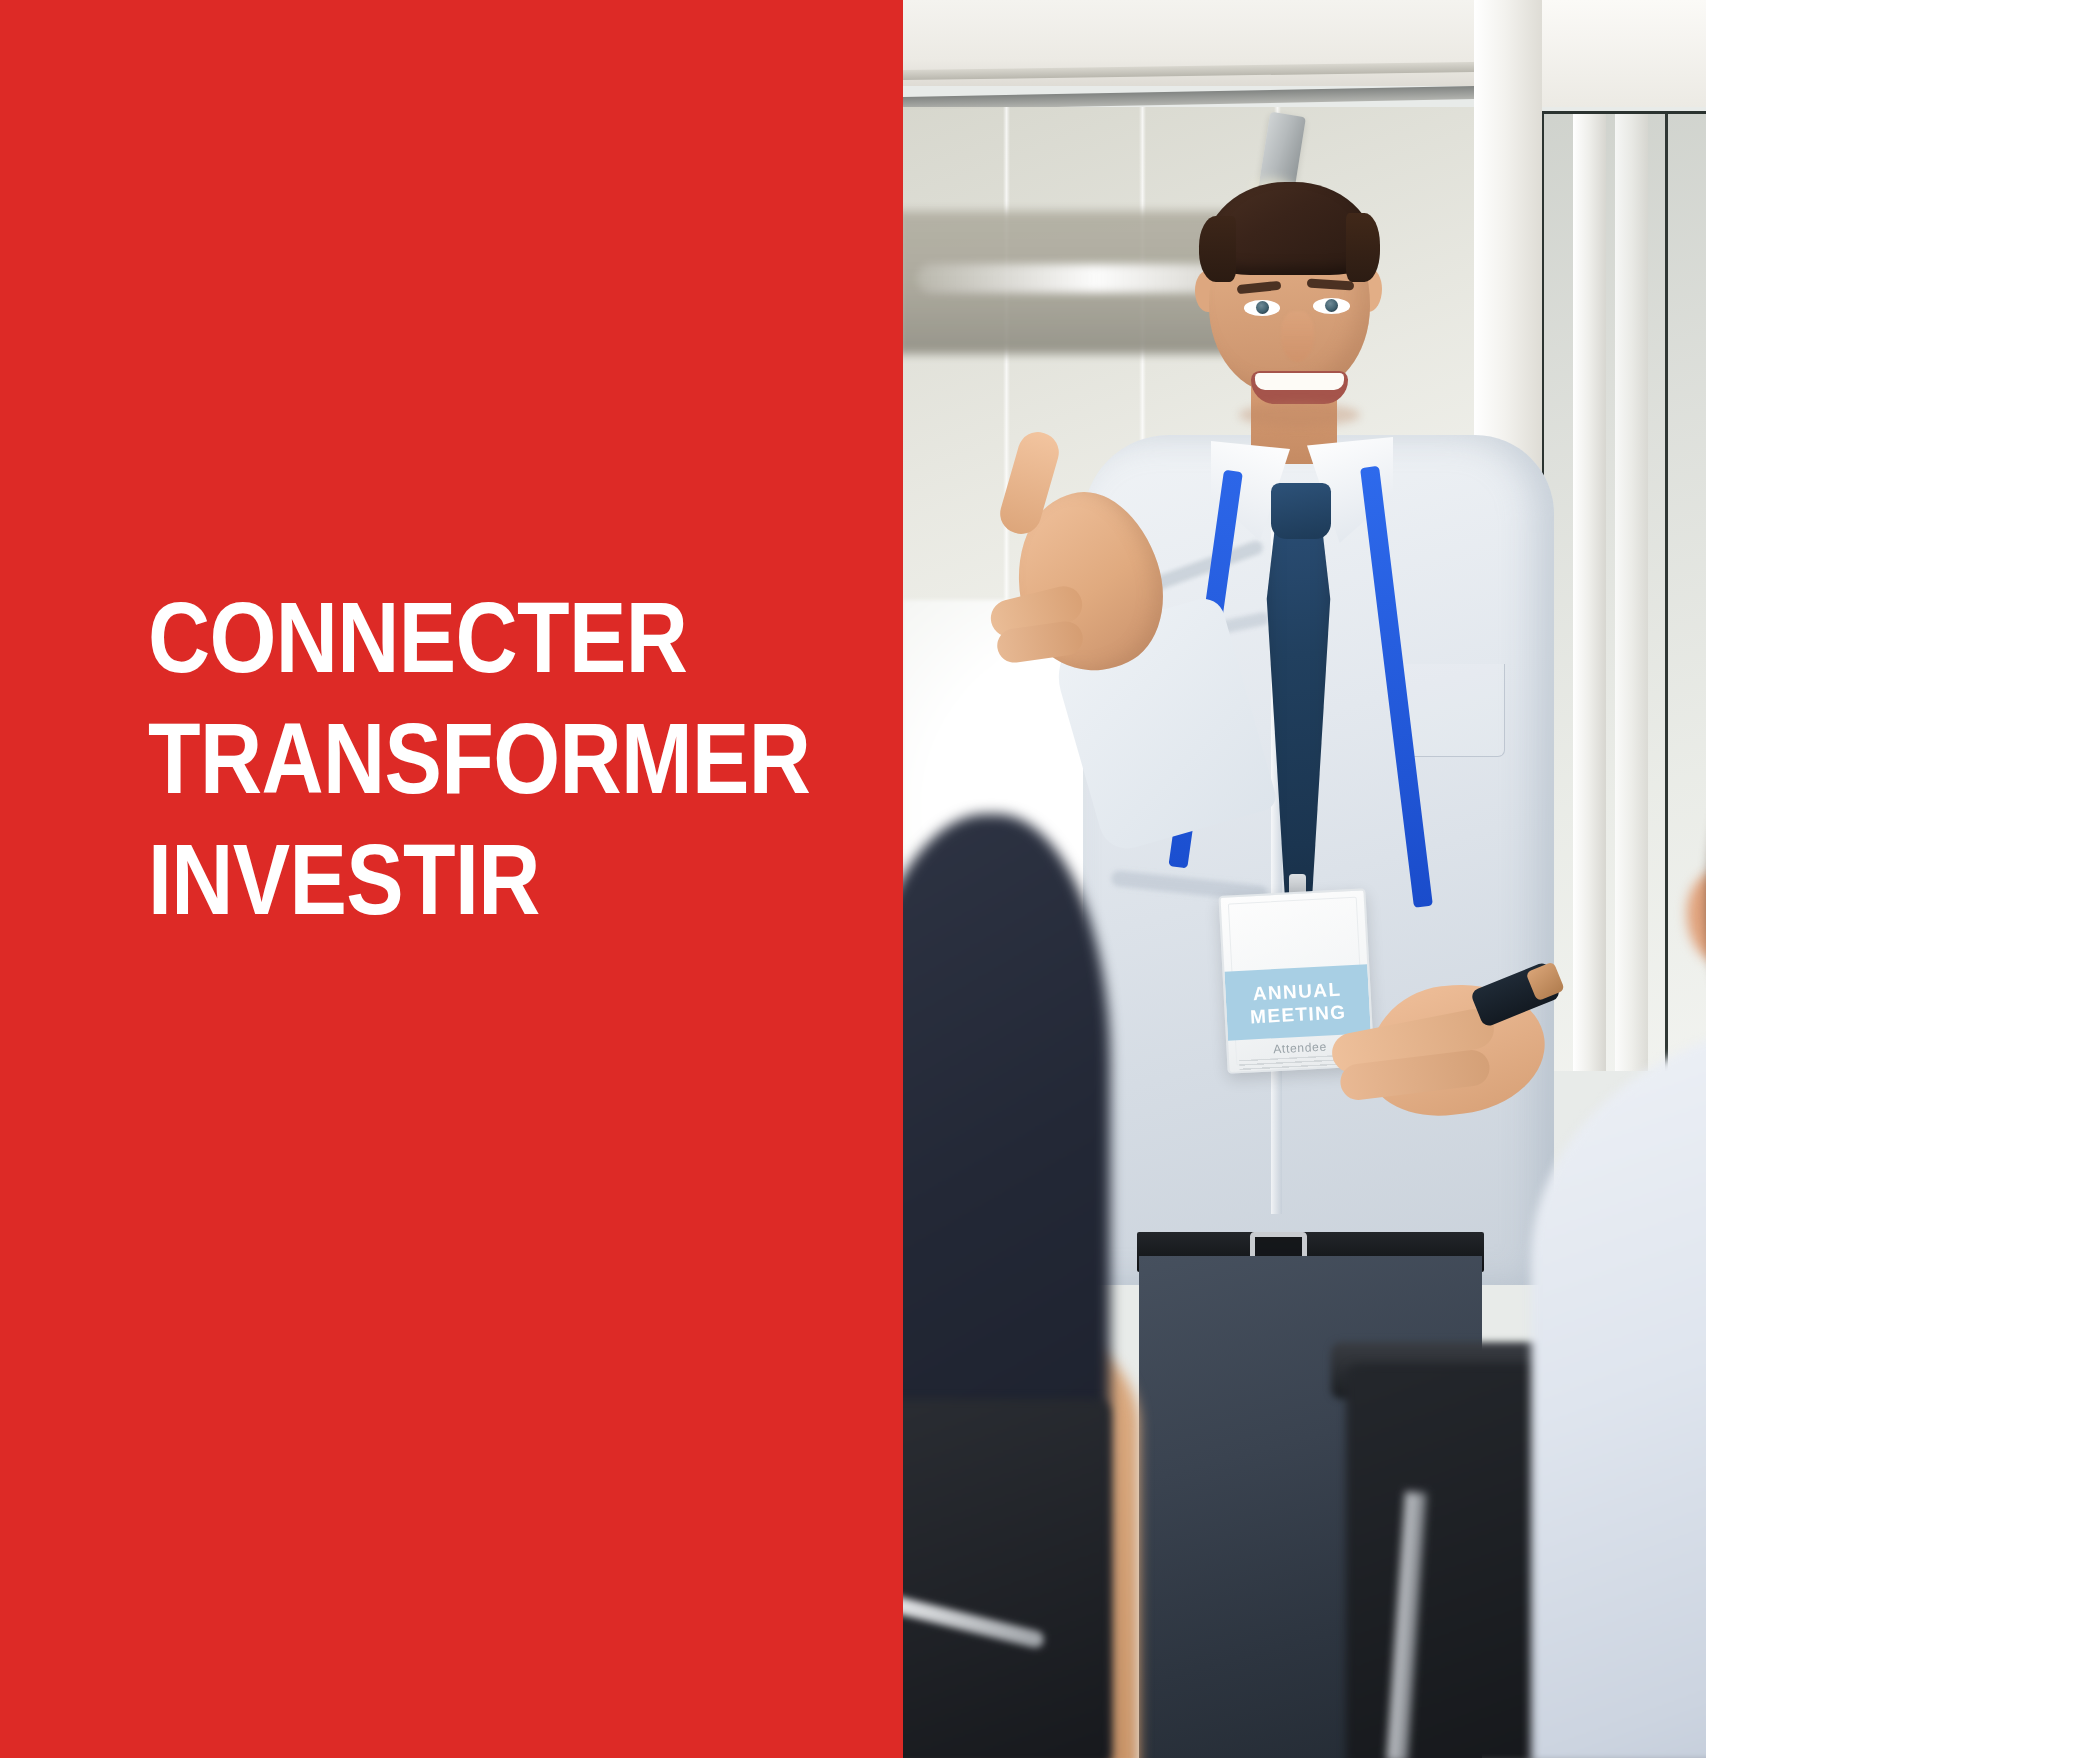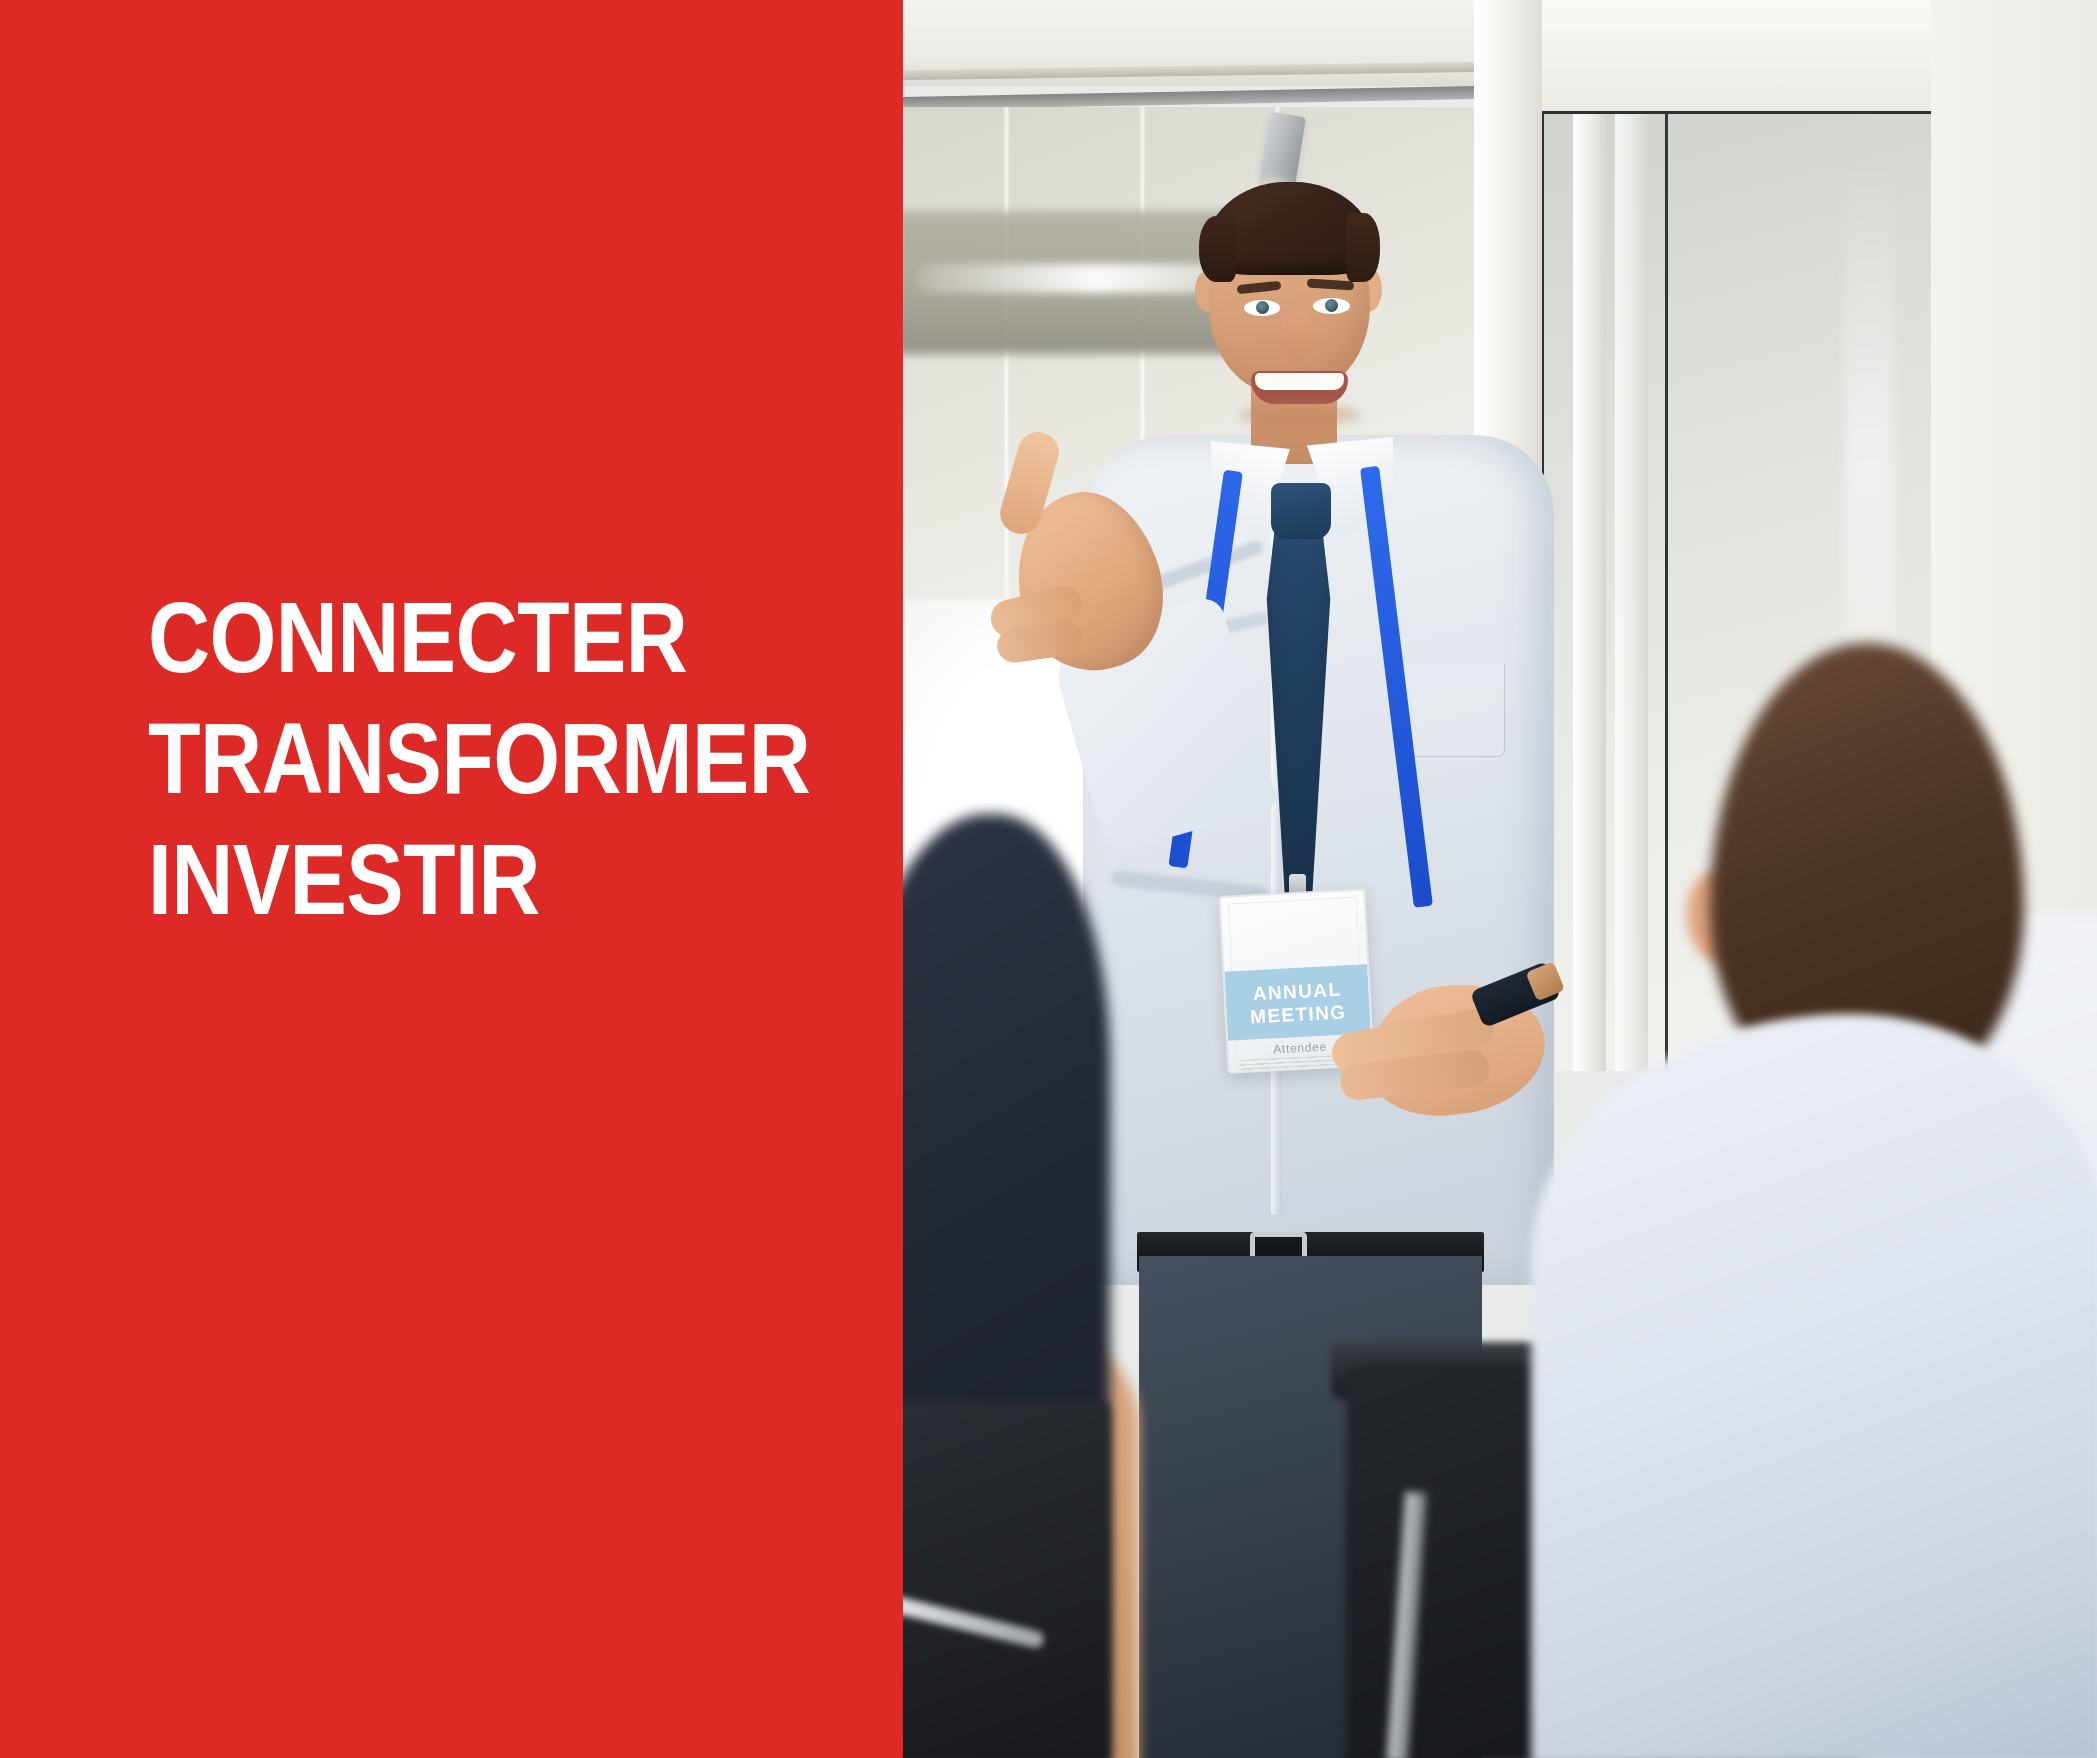--- a/index.html
+++ b/index.html
@@ -6,21 +6,21 @@
   * { margin:0; padding:0; box-sizing:border-box; }
   html, body {
     width:2097px; height:1758px;
     overflow:hidden;
     background:#ffffff;
     font-family:"Liberation Sans", sans-serif;
   }
 
   #stage {
     position:relative;
-    width:2097px; height:1758px;
+    width:1706px; height:1758px;
     overflow:hidden;
   }
 
   
   .red-panel {
     position:absolute;
     left:0; top:0;
     width:903px; height:1758px;
     background:#DD2A26;
     z-index:5;

